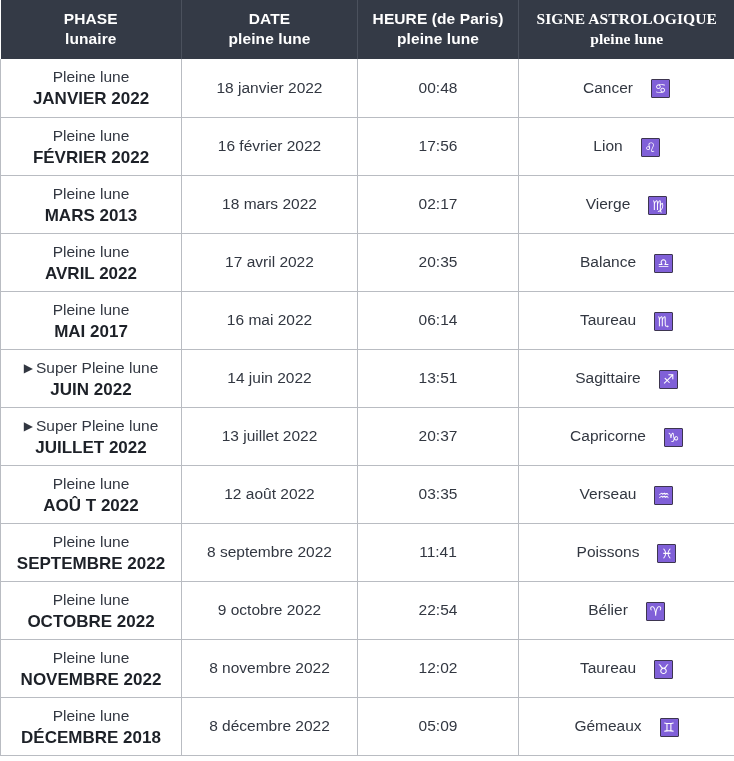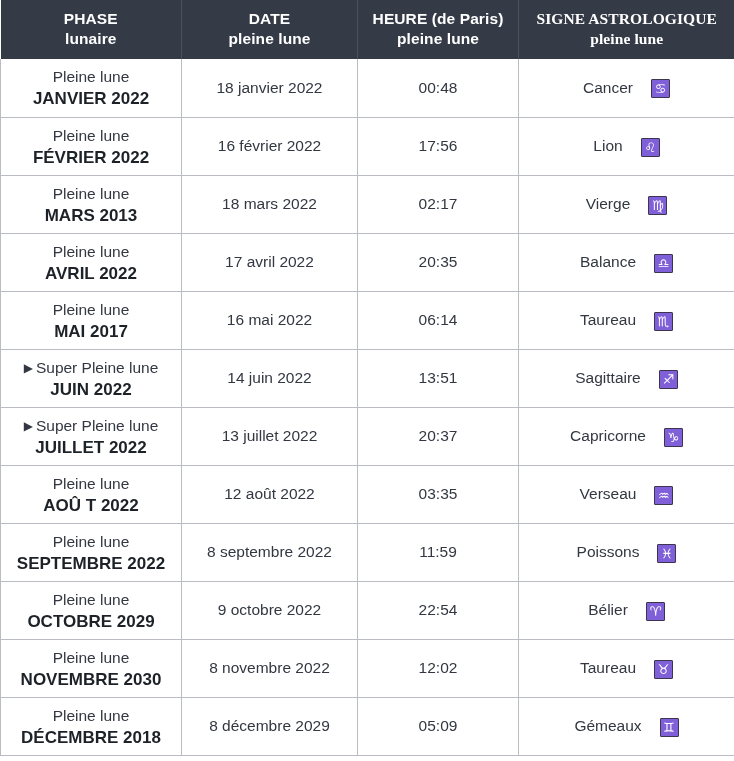--- a/index.html
+++ b/index.html
@@ -261,56 +261,56 @@
               <span class="sign-name">Verseau</span>
               <span class="zodiac-badge">♒</span>
             </span></td>
         </tr>
         <tr class="moon-row">
           <td class="moon-td phase-cell">
             <span class="phase-label"><span>Pleine lune</span></span>
             <span class="phase-month">SEPTEMBRE 2022</span>
           </td>
           <td class="moon-td date-cell">8 septembre 2022</td>
-          <td class="moon-td hour-cell">11:59</td>
+          <td class="moon-td hour-cell">11:41</td>
           <td class="moon-td sign-cell"><span class="sign-inner">
               <span class="sign-name">Poissons</span>
               <span class="zodiac-badge">♓</span>
             </span></td>
         </tr>
         <tr class="moon-row">
           <td class="moon-td phase-cell">
             <span class="phase-label"><span>Pleine lune</span></span>
-            <span class="phase-month">OCTOBRE 2029</span>
+            <span class="phase-month">OCTOBRE 2022</span>
           </td>
           <td class="moon-td date-cell">9 octobre 2022</td>
           <td class="moon-td hour-cell">22:54</td>
           <td class="moon-td sign-cell"><span class="sign-inner">
               <span class="sign-name">Bélier</span>
               <span class="zodiac-badge">♈</span>
             </span></td>
         </tr>
         <tr class="moon-row">
           <td class="moon-td phase-cell">
             <span class="phase-label"><span>Pleine lune</span></span>
-            <span class="phase-month">NOVEMBRE 2030</span>
+            <span class="phase-month">NOVEMBRE 2022</span>
           </td>
           <td class="moon-td date-cell">8 novembre 2022</td>
           <td class="moon-td hour-cell">12:02</td>
           <td class="moon-td sign-cell"><span class="sign-inner">
               <span class="sign-name">Taureau</span>
               <span class="zodiac-badge">♉</span>
             </span></td>
         </tr>
         <tr class="moon-row">
           <td class="moon-td phase-cell">
             <span class="phase-label"><span>Pleine lune</span></span>
             <span class="phase-month">DÉCEMBRE 2018</span>
           </td>
-          <td class="moon-td date-cell">8 décembre 2029</td>
+          <td class="moon-td date-cell">8 décembre 2022</td>
           <td class="moon-td hour-cell">05:09</td>
           <td class="moon-td sign-cell"><span class="sign-inner">
               <span class="sign-name">Gémeaux</span>
               <span class="zodiac-badge">♊</span>
             </span></td>
         </tr>
       </tbody>
   </table>
 </div>
 

